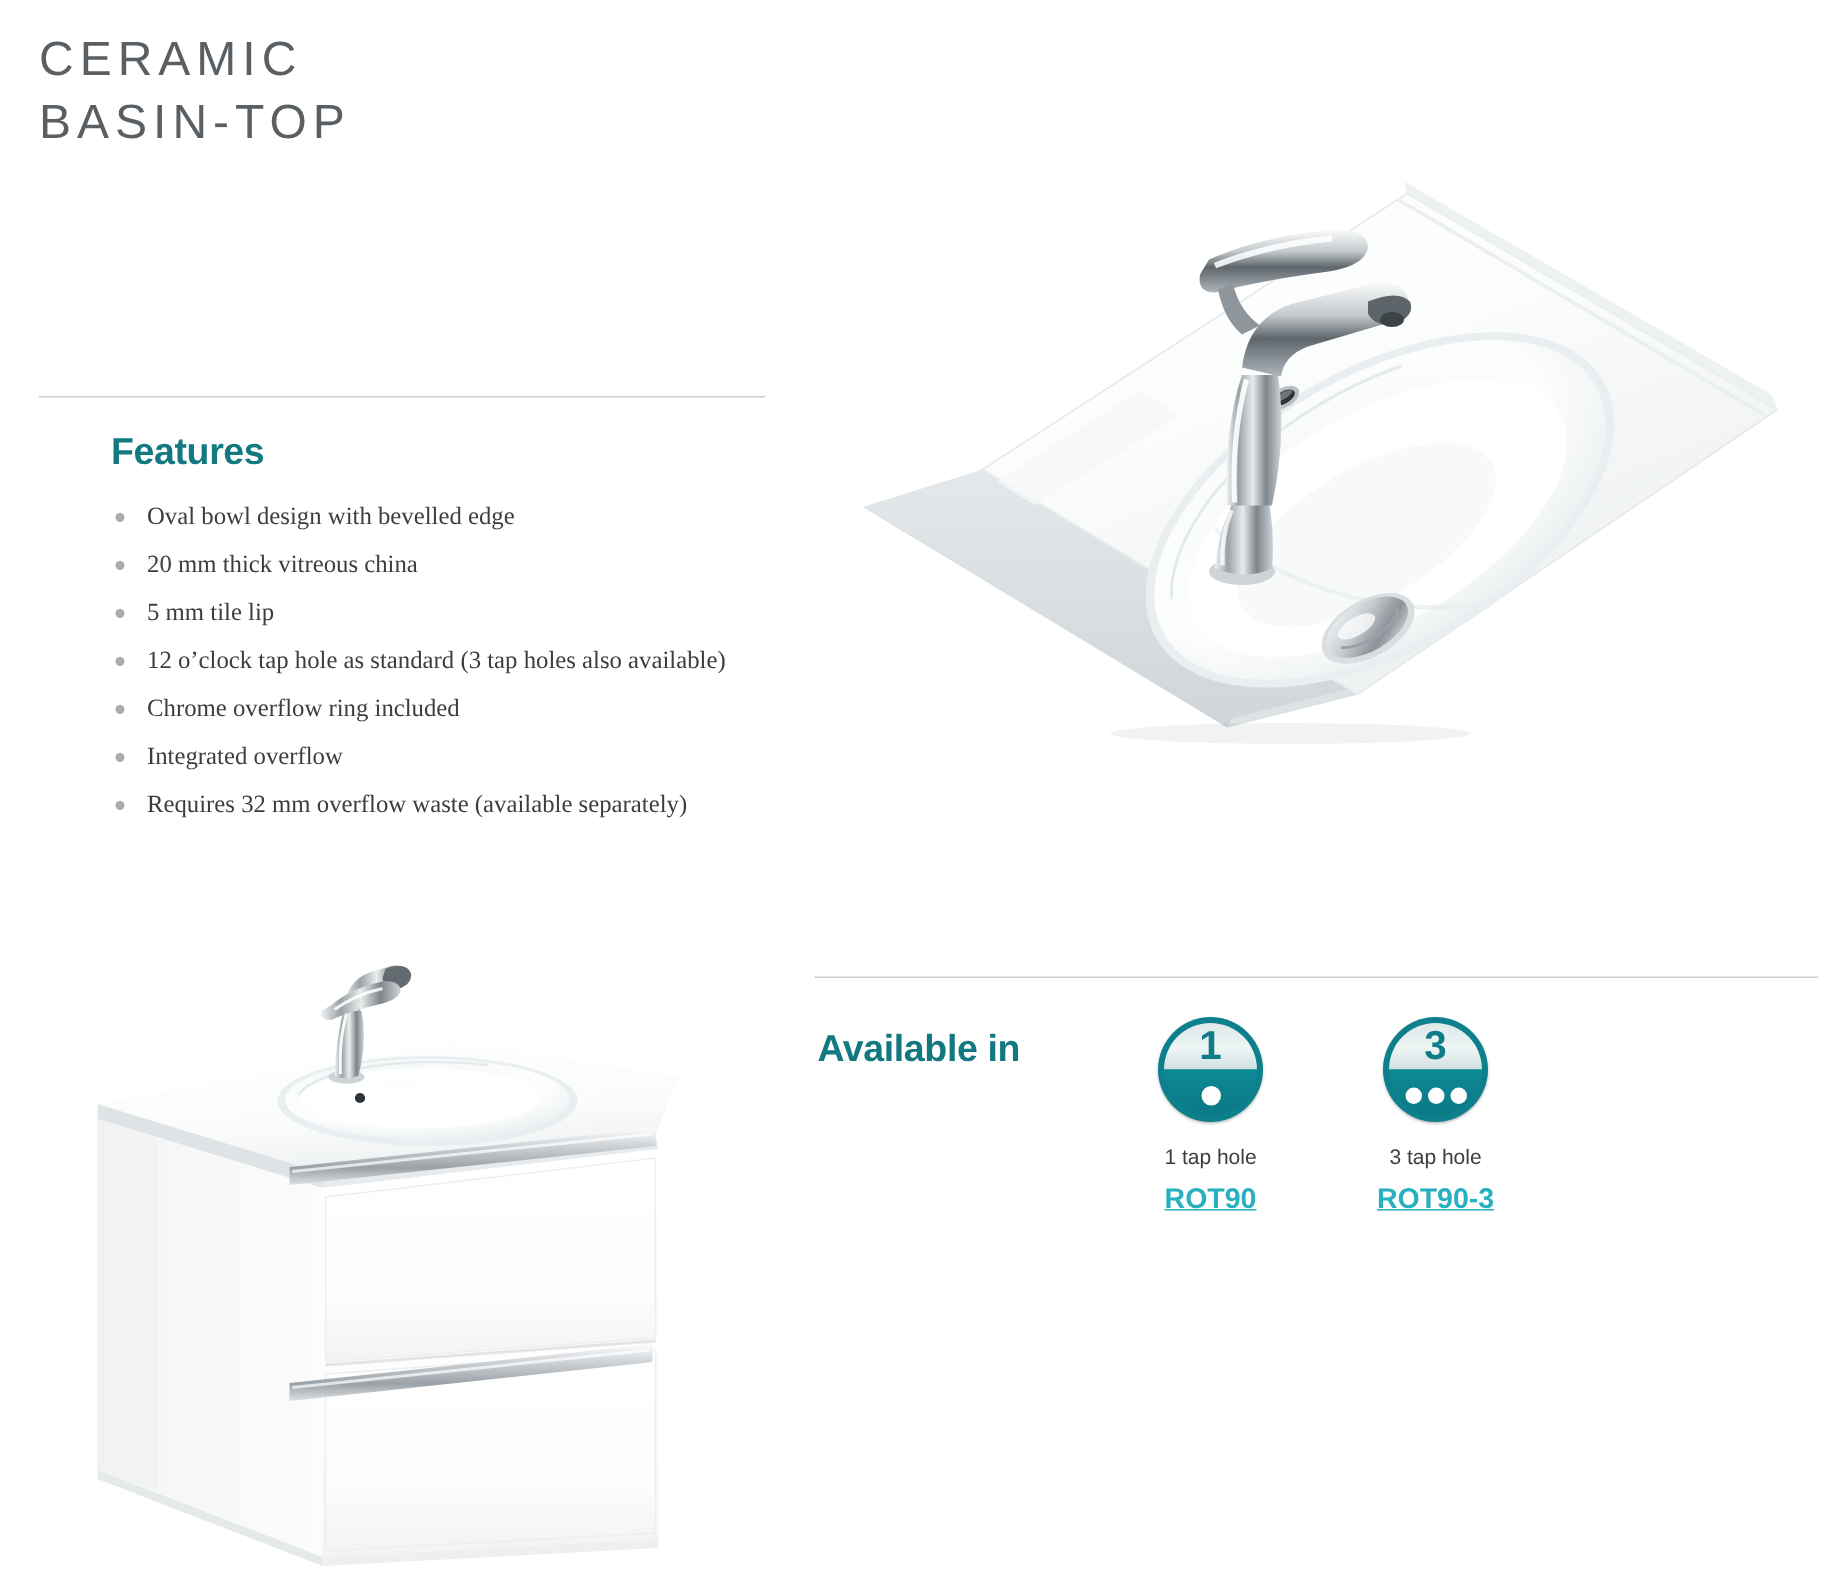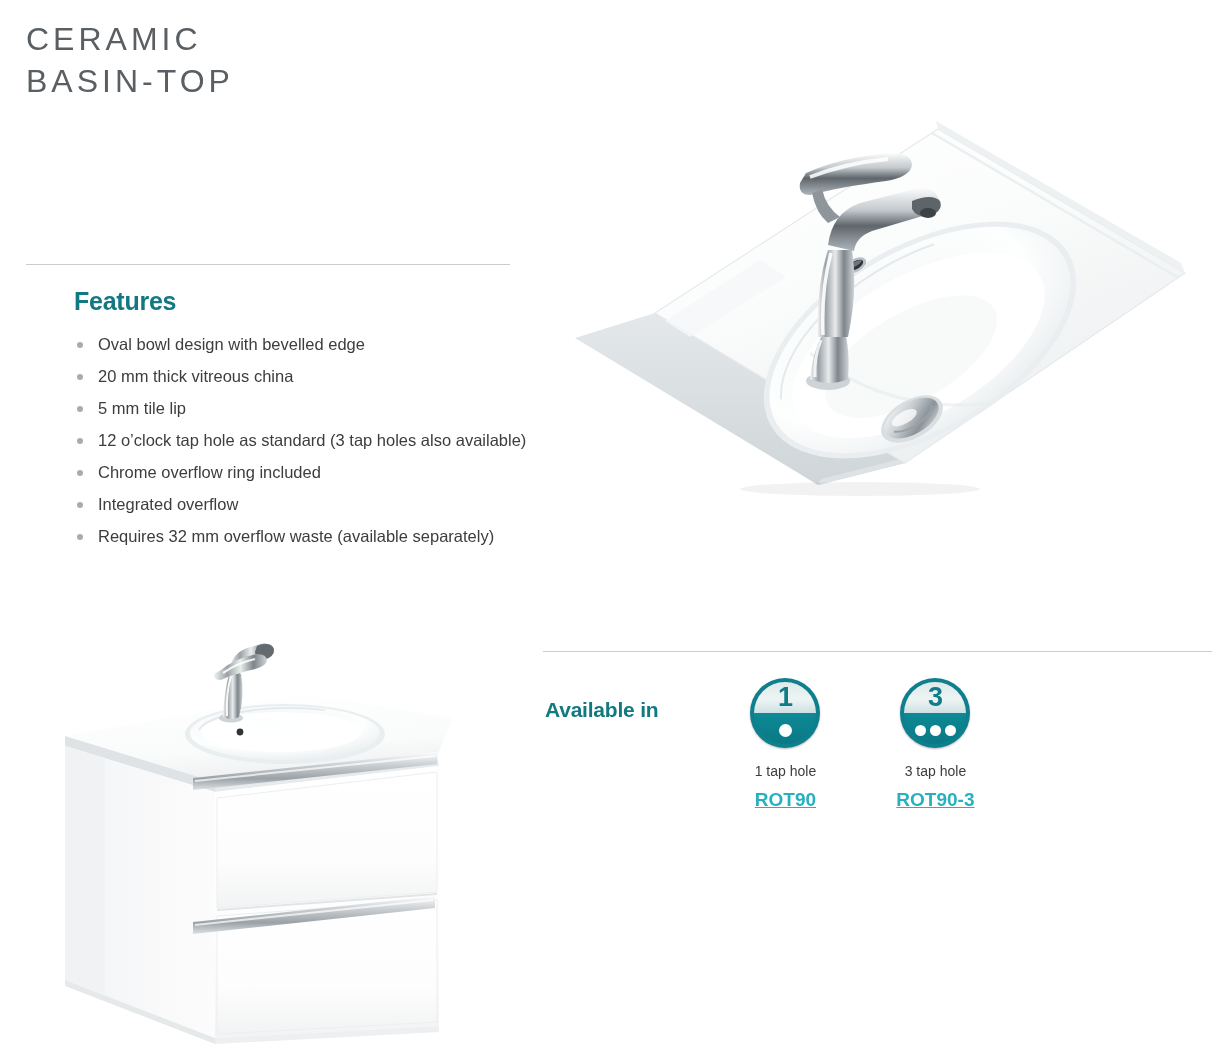--- a/index.html
+++ b/index.html
@@ -69,20 +69,21 @@
     font-size: 25px;
     font-weight: bold;
     color: #11797f;
     margin: 0 0 20px 0;
     letter-spacing: -0.01em;
   }
   ul.feature-list {
     list-style: none;
     margin: 0;
     padding: 0;
+    font-family: Liberation Serif, serif;
   }
   ul.feature-list li {
     position: relative;
     padding-left: 24px;
     font-size: 16.5px;
     color: #3d3d3f;
     line-height: 1;
     margin-bottom: 15.5px;
     white-space: nowrap;
   }
@@ -98,26 +99,26 @@
 
   
   .available-section {
     position: absolute;
     left: 545px;
     top: 678px;
     display: flex;
     align-items: flex-start;
   }
   .available-label {
-    font-size: 21px;
+    font-size: 25px;
     font-weight: bold;
     color: #11797f;
     letter-spacing: -0.01em;
     margin-right: 52px;
-    margin-top: 20px;
+    margin-top: 7px;
     white-space: nowrap;
   }
   .option-group {
     display: flex;
   }
   .option {
     width: 150px;
     text-align: center;
   }
   .badge {

